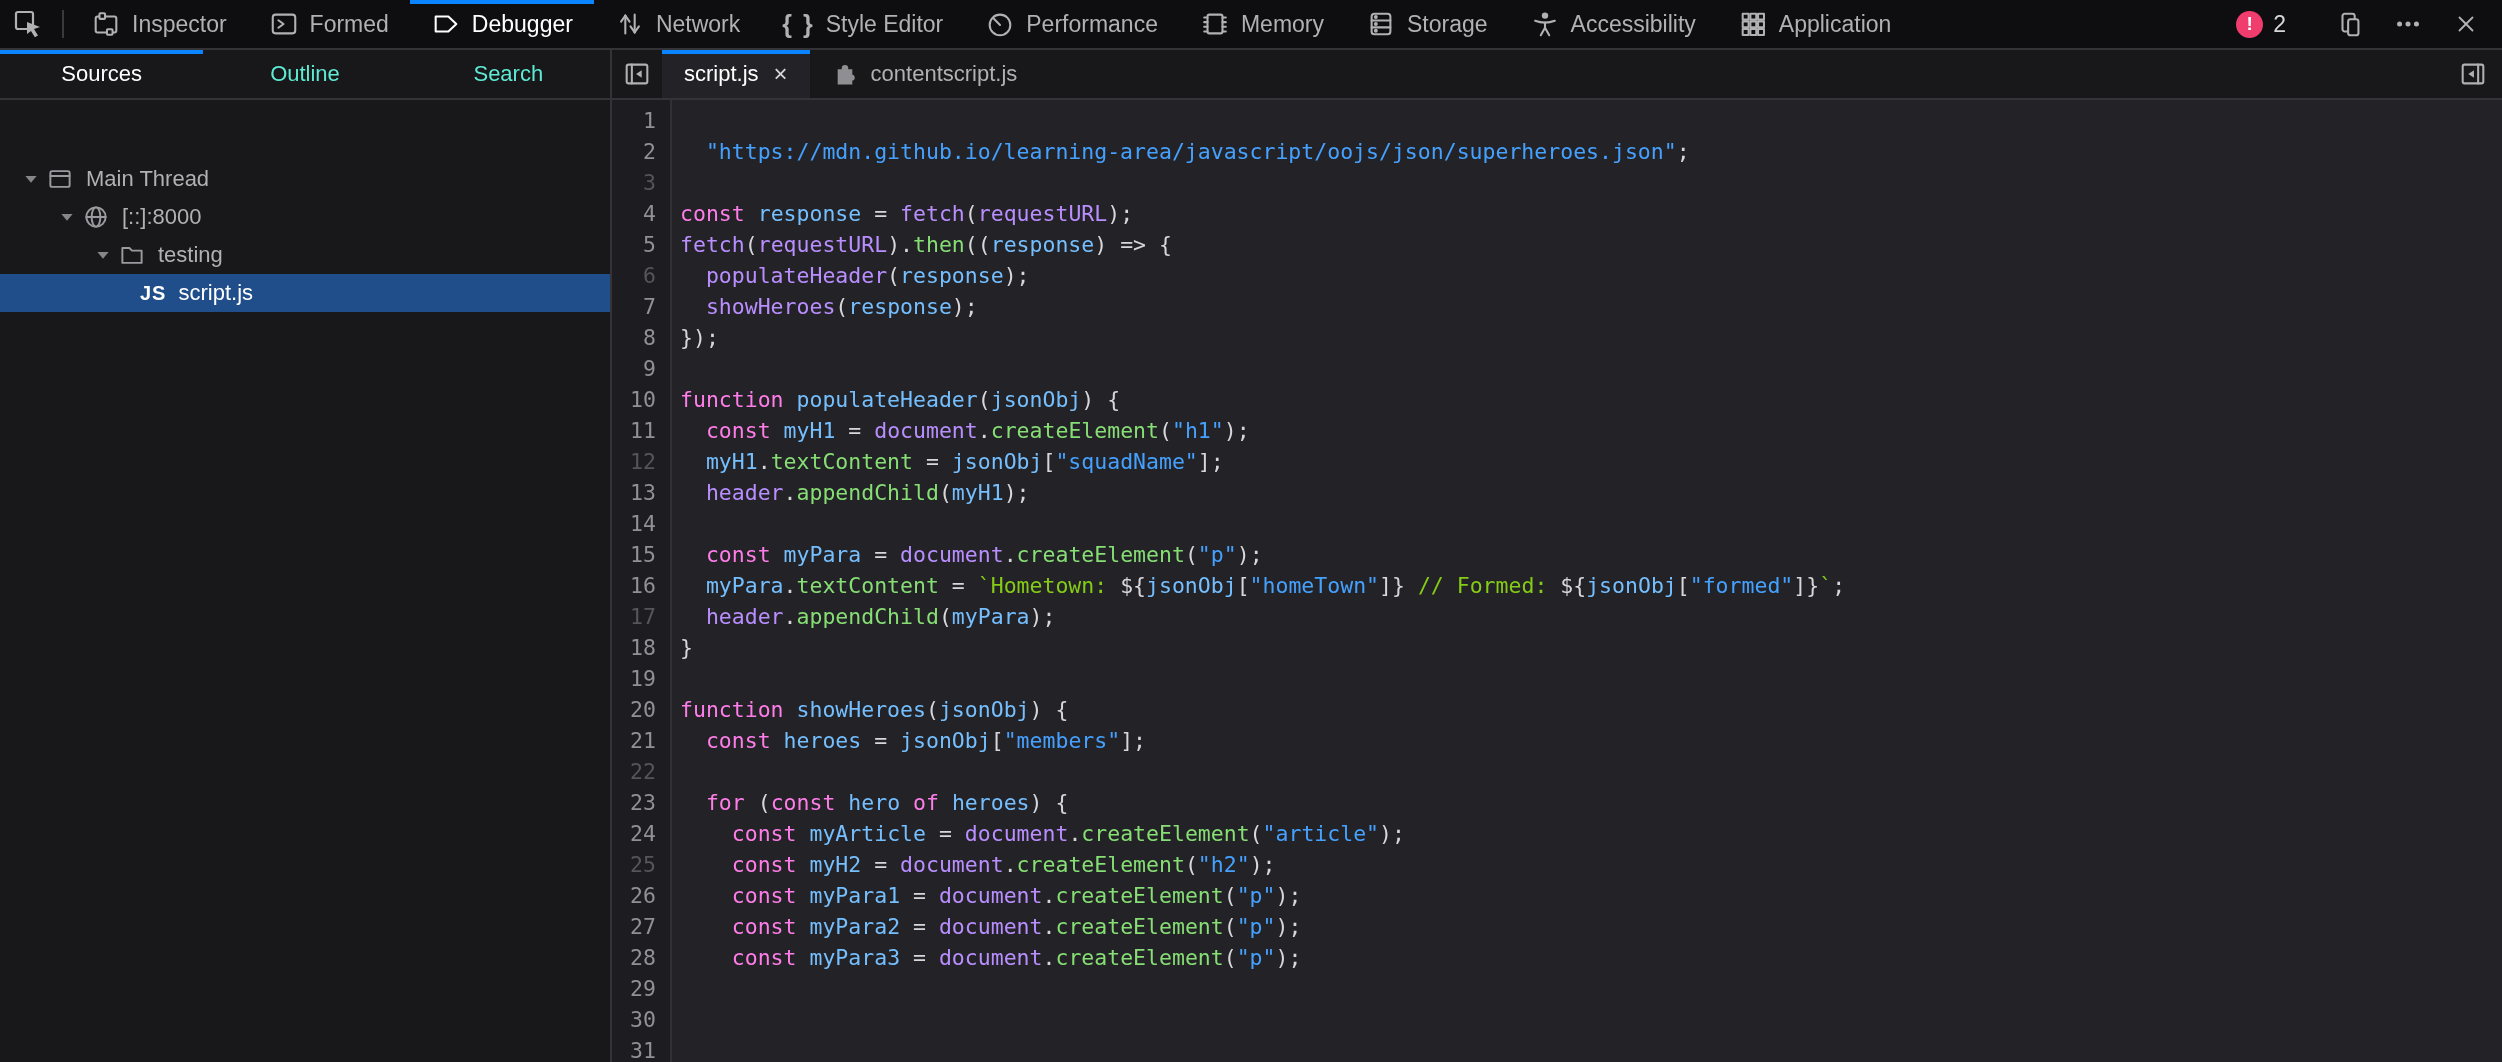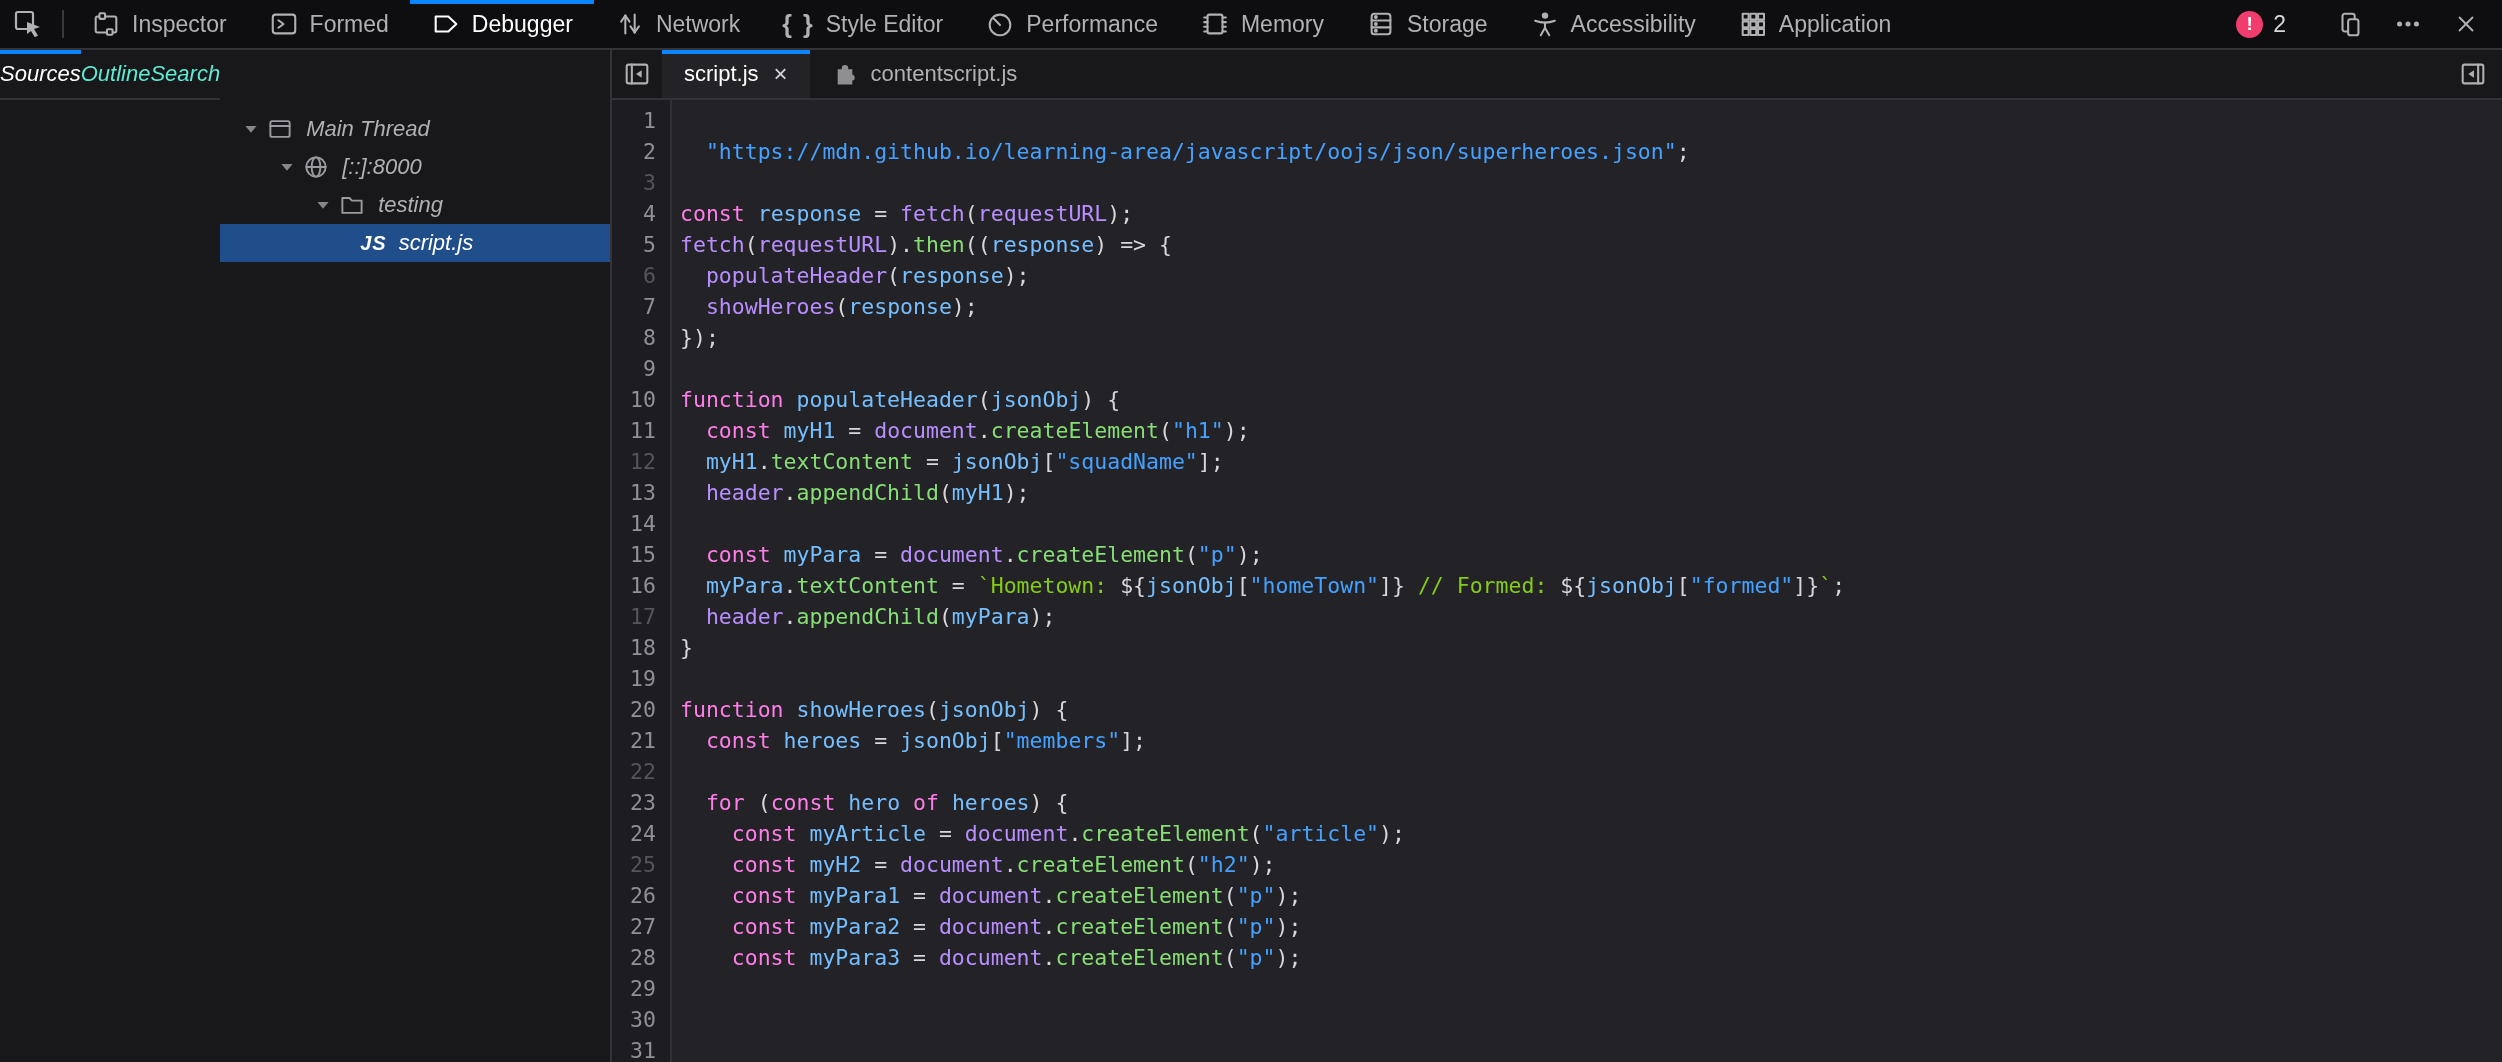--- a/index.html
+++ b/index.html
@@ -17,21 +17,21 @@
   .icon svg{display:block;}
   .toolbar-right{margin-left:auto;display:flex;align-items:center;gap:14px;padding-right:14px;}
   .err-group{display:flex;align-items:center;gap:10px;cursor:pointer;}
   .badge{width:27px;height:27px;border-radius:50%;background:#f13c6e;color:#fff;font-size:19px;font-weight:bold;
     display:flex;align-items:center;justify-content:center;}
   .err-count{font-size:23px;color:#d7d7db;}
   .icon-btn{display:flex;align-items:center;justify-content:center;width:44px;height:48px;cursor:pointer;color:#b1b1b3;}
   .brace-glyph{font-size:25px;font-weight:bold;letter-spacing:2px;}
   
   .main{flex:1;display:flex;min-height:0;}
-  .sidebar{width:610px;min-width:610px;background:#18181a;border-right:2px solid #333338;display:flex;flex-direction:row;font-style:italic;}
+  .sidebar{width:610px;min-width:610px;background:#18181a;border-right:2px solid #333338;display:flex;flex-direction:column;}
   .sidebar-tabs{height:48px;min-height:48px;border-bottom:2px solid #333338;display:flex;align-items:stretch;}
   .side-tab{flex:1;display:flex;align-items:center;justify-content:center;font-size:22px;color:#5eead4;position:relative;cursor:pointer;}
   .side-tab.active{color:#fff;}
   .side-tab.active::before{content:"";position:absolute;top:0;left:0;right:0;height:4px;background:#0a84ff;}
   .tree{flex:1;padding-top:16px;overflow:hidden;margin-top:44px;}
   .tree-row{height:38px;display:flex;align-items:center;font-size:22px;color:#b1b1b3;cursor:pointer;white-space:nowrap;}
   .tree-row .arrow{width:30px;display:flex;justify-content:center;color:#86868a;}
   .tree-row .t-icon{margin-right:12px;display:flex;color:#9a9aa0;}
   .tree-row.selected{background:#204e8a;color:#ffffff;}
   .js-badge{font-weight:bold;font-size:20px;margin-right:12px;letter-spacing:1px;}

